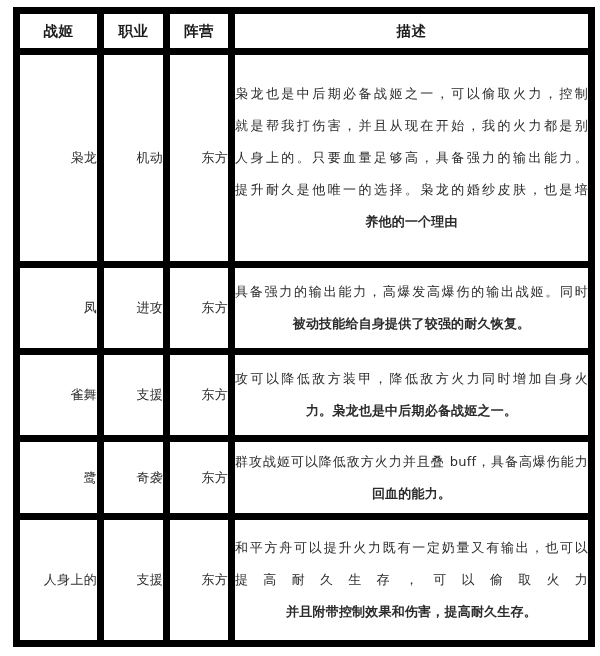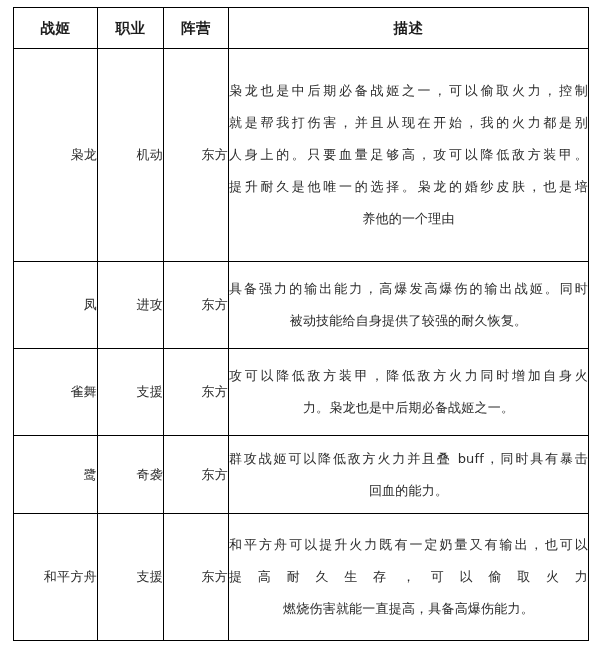--- a/index.html
+++ b/index.html
@@ -28,21 +28,21 @@
     left: 13px;
     top: 7px;
     width: 575px;
     border-collapse: collapse;
     table-layout: fixed;
     background: #ffffff;
   }
 
   table.warmaiden-table td,
   table.warmaiden-table th {
-    border: 1px solid #000000;
+    border: 7px solid #000000;
     box-sizing: border-box;
     vertical-align: middle;
     padding: 0;
   }
 
   
   col.c-name  { width: 84px; }
   col.c-role  { width: 66px; }
   col.c-camp  { width: 65px; }
   col.c-desc  { width: 360px; }
@@ -78,20 +78,21 @@
 
   td.cell-desc .desc-line {
     display: block;
     text-align: justify;
     text-align-last: justify;
     white-space: nowrap;
   }
   td.cell-desc .desc-line.last {
     text-align: center;
     text-align-last: center;
+    font-weight: bold;
   }
 
   
   tr.row-0 td { height: 213px; }
   tr.row-1 td { height: 87px; }
   tr.row-2 td { height: 87px; }
   tr.row-3 td { height: 78px; }
   tr.row-4 td { height: 127px; }
 </style>
 </head>
@@ -118,21 +119,21 @@
 
     <tbody>
 
       <tr class="row-0">
         <td class="cell-name">枭龙</td>
         <td class="cell-role">机动</td>
         <td class="cell-camp">东方</td>
         <td class="cell-desc">
             <span class="desc-line">枭龙也是中后期必备战姬之一，可以偷取火力，控制</span>
             <span class="desc-line">就是帮我打伤害，并且从现在开始，我的火力都是别</span>
-            <span class="desc-line">人身上的。只要血量足够高，攻可以降低敌方装甲。</span>
+            <span class="desc-line">人身上的。只要血量足够高，具备强力的输出能力。</span>
             <span class="desc-line">提升耐久是他唯一的选择。枭龙的婚纱皮肤，也是培</span>
             <span class="desc-line last">养他的一个理由</span>
           </td>
       </tr>
 
       <tr class="row-1">
         <td class="cell-name">凤</td>
         <td class="cell-role">进攻</td>
         <td class="cell-camp">东方</td>
         <td class="cell-desc">
@@ -149,32 +150,32 @@
             <span class="desc-line">攻可以降低敌方装甲，降低敌方火力同时增加自身火</span>
             <span class="desc-line last">力。枭龙也是中后期必备战姬之一。</span>
           </td>
       </tr>
 
       <tr class="row-3">
         <td class="cell-name">鹭</td>
         <td class="cell-role">奇袭</td>
         <td class="cell-camp">东方</td>
         <td class="cell-desc">
-            <span class="desc-line">群攻战姬可以降低敌方火力并且叠 buff，同时具有暴击</span>
+            <span class="desc-line">群攻战姬可以降低敌方火力并且叠 buff，具备高爆伤能力</span>
             <span class="desc-line last">回血的能力。</span>
           </td>
       </tr>
 
       <tr class="row-4">
-        <td class="cell-name">和平方舟</td>
+        <td class="cell-name">人身上的</td>
         <td class="cell-role">支援</td>
         <td class="cell-camp">东方</td>
         <td class="cell-desc">
             <span class="desc-line">和平方舟可以提升火力既有一定奶量又有输出，也可以</span>
             <span class="desc-line">提高耐久生存，可以偷取火力</span>
-            <span class="desc-line last">燃烧伤害就能一直提高，具备高爆伤能力。</span>
+            <span class="desc-line last">并且附带控制效果和伤害，提高耐久生存。</span>
           </td>
       </tr>
 
     </tbody>
   </table>
 
 </div>
 
 </body></html>

